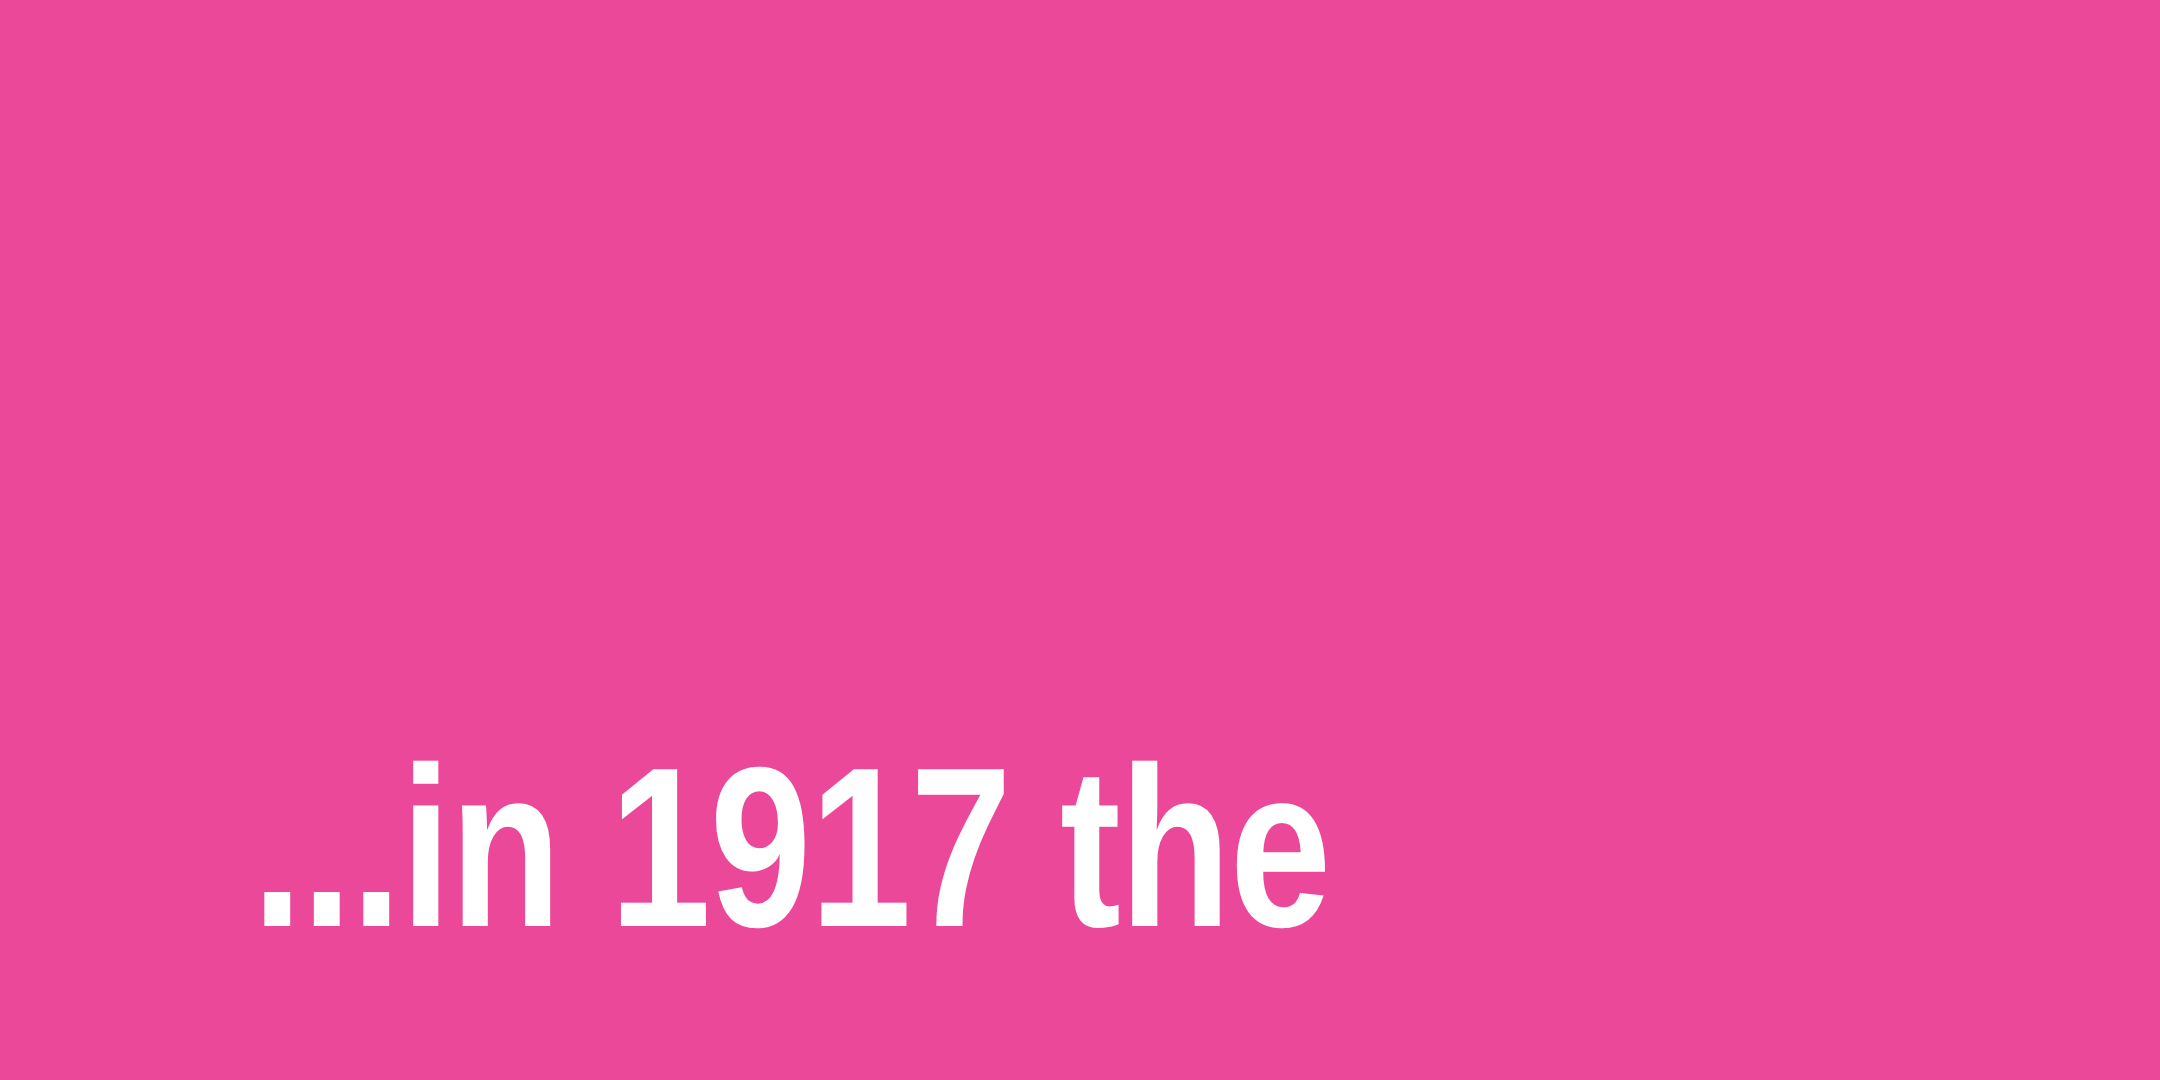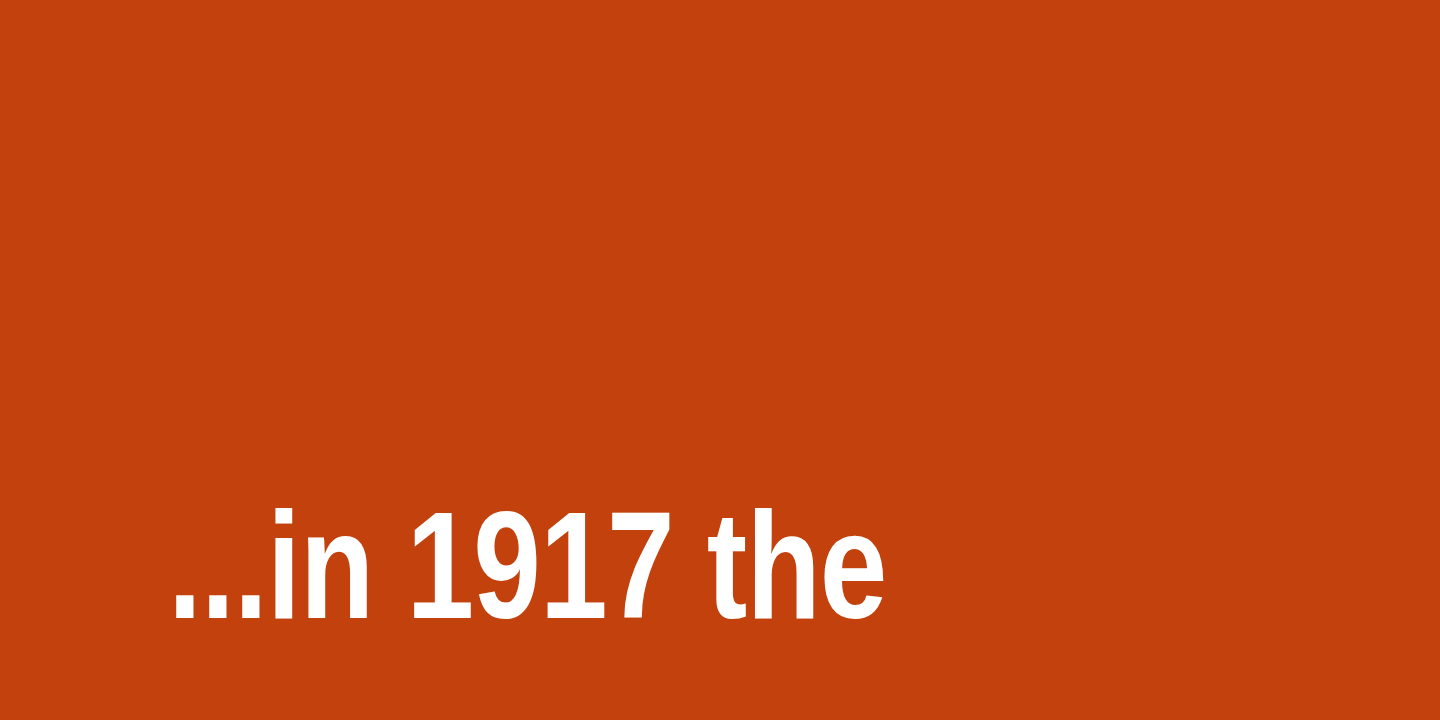--- a/index.html
+++ b/index.html
@@ -46,21 +46,21 @@
   .headline-line {
     display: block;
     margin: 0;
     padding: 0;
     white-space: pre;
   }
 </style>
 </head>
 <body>
 
-<div id="slide" style="background: #c2410c;">
+<div id="slide" style="background: #ec4899;">
 
   <h1 id="headline" style="color: rgb(255, 255, 255);">
     <span class="headline-line">...in 1917 the</span>
     
     
   </h1>
 
 </div>
 
 </body></html>

